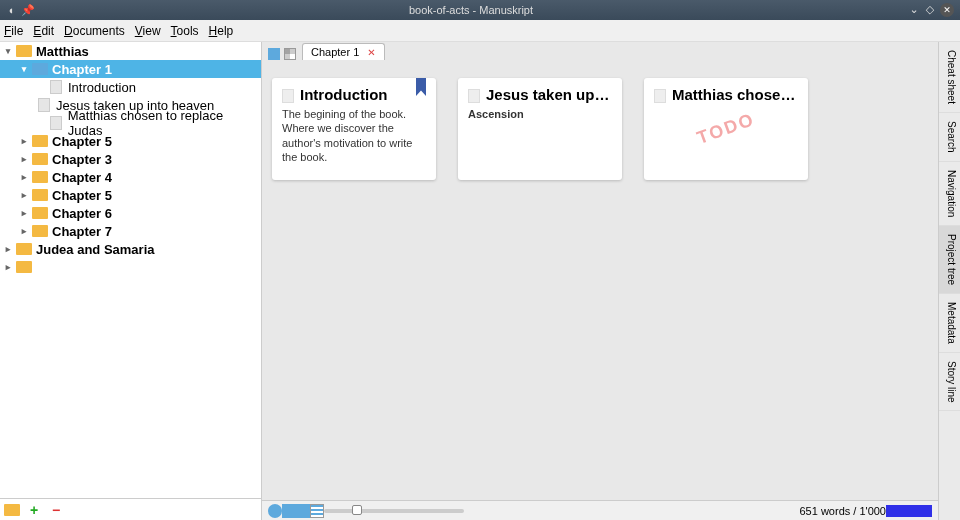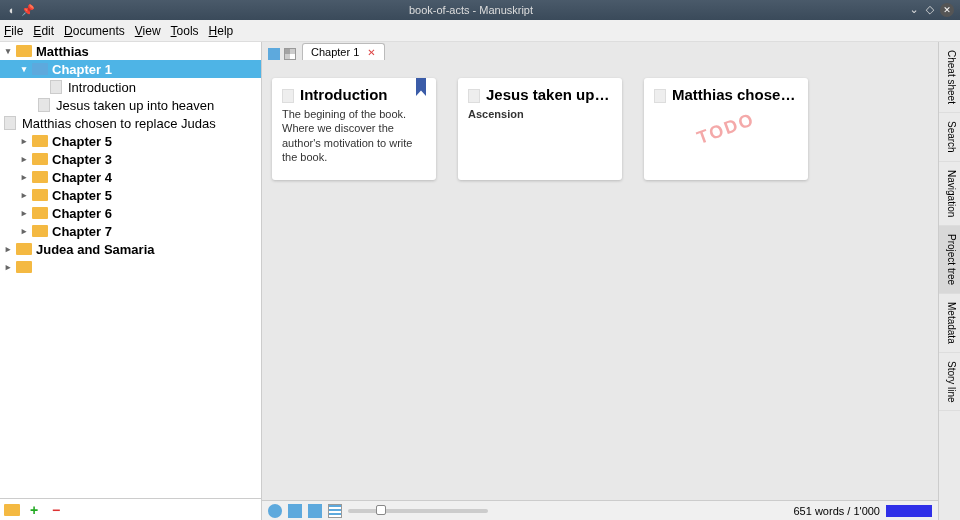--- a/index.html
+++ b/index.html
@@ -34,21 +34,21 @@
 .tab-close { color: #d44; font-size: 10px; cursor: pointer; }
 .cards-area { flex: 1; background: #e8e8e8; padding: 18px 10px; display: flex; gap: 22px; align-items: flex-start; overflow: auto; }
 .card { width: 164px; height: 102px; background: #fff; border-radius: 3px; box-shadow: 0 1px 3px rgba(0,0,0,0.2); padding: 8px 10px; position: relative; overflow: hidden; }
 .card-header { display: flex; align-items: flex-start; gap: 6px; }
 .card-doc-icon { width: 12px; height: 14px; background: #eee; border: 1px solid #ddd; flex-shrink: 0; margin-top: 3px; }
 .card-title { font-weight: bold; font-size: 15px; white-space: nowrap; overflow: hidden; text-overflow: ellipsis; flex: 1; }
 .card-body { font-size: 11px; color: #333; margin-top: 4px; line-height: 1.3; }
 .card-body.bold { font-weight: bold; }
 .bookmark { position: absolute; top: 0; right: 10px; width: 10px; height: 18px; background: #3b5ca8; clip-path: polygon(0 0, 100% 0, 100% 100%, 50% 70%, 0 100%); }
 .todo-stamp { position: absolute; top: 50%; left: 50%; transform: translate(-50%, -50%) rotate(-20deg); font-size: 18px; font-weight: bold; color: #f4a9a9; letter-spacing: 2px; }
-.statusbar { height: 20px; background: #f0f0f0; border-top: 1px solid #ccc; display: flex; align-items: center; padding: 0 6px; gap: 6px; font-size: 11px; }
+.statusbar { height: 20px; background: #f0f0f0; border-top: 1px solid #ccc; display: flex; align-items: center; padding: 0 6px; gap: 0; font-size: 11px; }
 .sb-icon { width: 14px; height: 14px; border: 1px solid #999; }
 .sb-icon.blue { background: #5da9dd; border: none; }
 .sb-icon.circle { border-radius: 50%; background: #5da9dd; border: none; }
 .slider { width: 140px; height: 4px; background: #ccc; position: relative; border-radius: 2px; }
 .slider-thumb { position: absolute; width: 10px; height: 10px; background: #fff; border: 1px solid #888; border-radius: 2px; top: -4px; left: 28px; }
 .spacer { flex: 1; }
 .progress { width: 46px; height: 12px; background: #3030e8; }
 .rightpanel { width: 22px; background: #eaeaea; border-left: 1px solid #ccc; display: flex; flex-direction: column; }
 .rp-tab { writing-mode: vertical-rl; font-size: 10px; padding: 8px 3px; text-align: center; cursor: pointer; border-bottom: 1px solid #ddd; }
 .rp-tab.active { background: #d8d8d8; }
@@ -92,21 +92,21 @@
           <span>Chapter 1</span>
         </div>
       <div class="tree-row" style="padding-left:46px">
           <span class="doc-icon"></span>
           <span>Introduction</span>
         </div>
       <div class="tree-row" style="padding-left:34px">
           <span class="doc-icon"></span>
           <span>Jesus taken up into heaven</span>
         </div>
-      <div class="tree-row" style="">
+      <div class="tree-row" style="padding-left:46px">
           <span class="doc-icon"></span>
           <span>Matthias chosen to replace Judas</span>
         </div>
       <div class="tree-row bold" style="padding-left:18px">
           <span class="arrow">▸</span>
           <span class="folder-icon"></span>
           <span>Chapter 5</span>
         </div>
       <div class="tree-row bold" style="padding-left:18px">
           <span class="arrow">▸</span>

